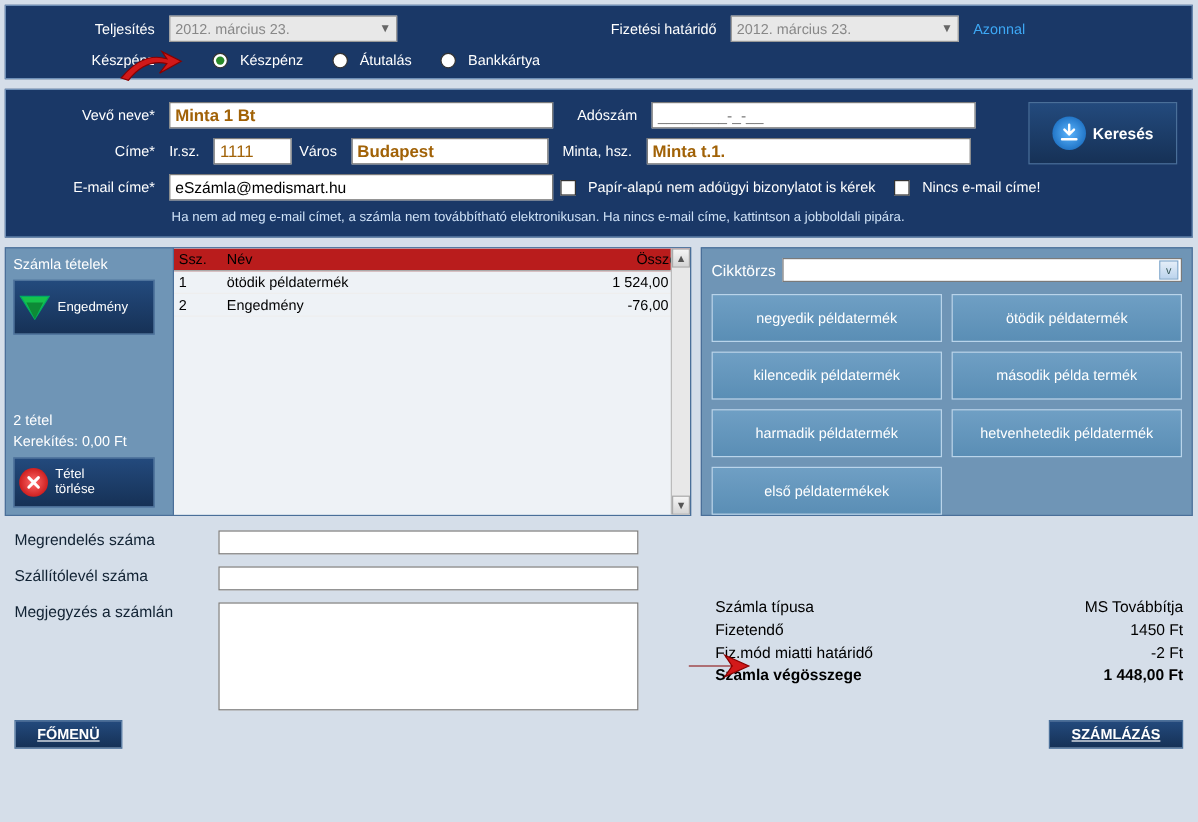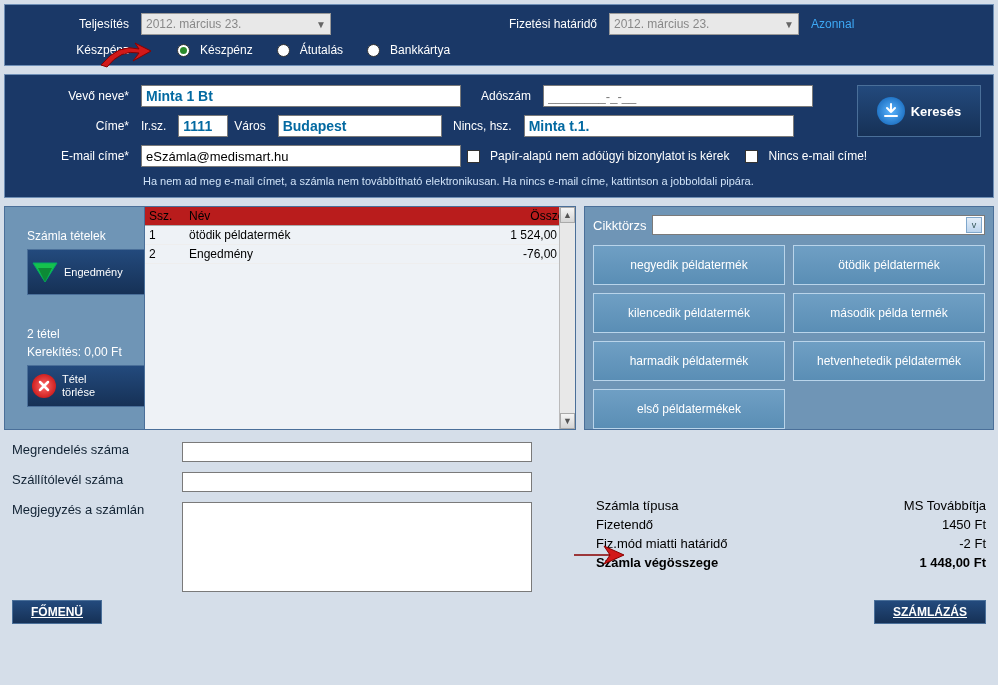--- a/index.html
+++ b/index.html
@@ -85,21 +85,21 @@
 
   
   .middle { display:flex; gap:8px; margin-bottom:8px; height:224px;}
   .lines-panel {
     flex:1; display:flex;
     border:1px solid #4a6f99;
     background:#6f95b6;
   }
   .lines-left {
     width:140px; border-right:1px solid #4a6f99;
-    padding:22px; display:flex; flex-direction:column;
+    padding:6px; display:flex; flex-direction:column;
     color:#fff;
   }
   .disc-btn {
     margin-top:6px; width:118px; height:46px;
     background:linear-gradient(#234a7d,#163156);
     border:1px solid #4a6f99; color:#fff; font-size:11px;
     display:flex; align-items:center; justify-content:flex-start; gap:6px; padding:4px;
   }
   .del-btn {
     width:118px; height:42px;
@@ -155,21 +155,21 @@
     padding:4px 18px; font-weight:bold; font-size:12px;
     text-decoration:underline;
   }
 
   
   .red-arrow {
     position:absolute; width:54px; height:34px; pointer-events:none;
   }
   .red-arrow svg{width:100%;height:100%;}
 
-  .under-input-black { color:#0369a1; font-family:Arial; font-size:14px; }
+  .under-input-black { color:#a16207; font-family:Arial; font-size:14px; }
 </style>
 </head>
 <body>
 
 <div class="panel" style="position:relative;">
   <div class="row">
     <div class="label label-w">Teljesítés</div>
     <div class="date-sel">
       <span>2012.  március  23.</span>
       <span class="ch">▼</span>
@@ -202,24 +202,24 @@
 <div class="customer">
   <div class="row">
     <div class="label label-w">Vevő neve*</div>
     <input class="inputish under-input-black" style="width: 320px; font-weight: bold;" value="Minta 1 Bt">
     <div class="label" style="width:70px;">Adószám</div>
     <input class="inputish" style="width: 270px; color: rgb(119, 119, 119);" value="________-_-__">
   </div>
   <div class="row">
     <div class="label label-w">Címe*</div>
     <span class="label" style="width:auto;">Ir.sz.</span>
-    <input class="inputish under-input-black" style="width: 50px; font-weight: bold;" value="1111">
+    <input class="inputish under-input-black" style="width: 65px; font-weight: normal;" value="1111">
     <span class="label" style="width:auto;">Város</span>
     <input class="inputish under-input-black" style="width: 164px; font-weight: bold;" value="Budapest">
-    <span class="label" style="width:70px;">Nincs, hsz.</span>
+    <span class="label" style="width:70px;">Minta, hsz.</span>
     <input class="inputish under-input-black" style="width: 270px; font-weight: bold;" value="Minta t.1.">
   </div>
   <div class="row">
     <div class="label label-w">E-mail címe*</div>
     <input class="inputish" style="width: 320px;" value="eSzámla@medismart.hu">
     <span class="chk"></span>
     <span style="font-size:12px;">Papír-alapú nem adóügyi bizonylatot is kérek</span>
     <span class="chk" style="margin-left:10px;"></span>
     <span style="font-size:12px;">Nincs e-mail címe!</span>
   </div>

